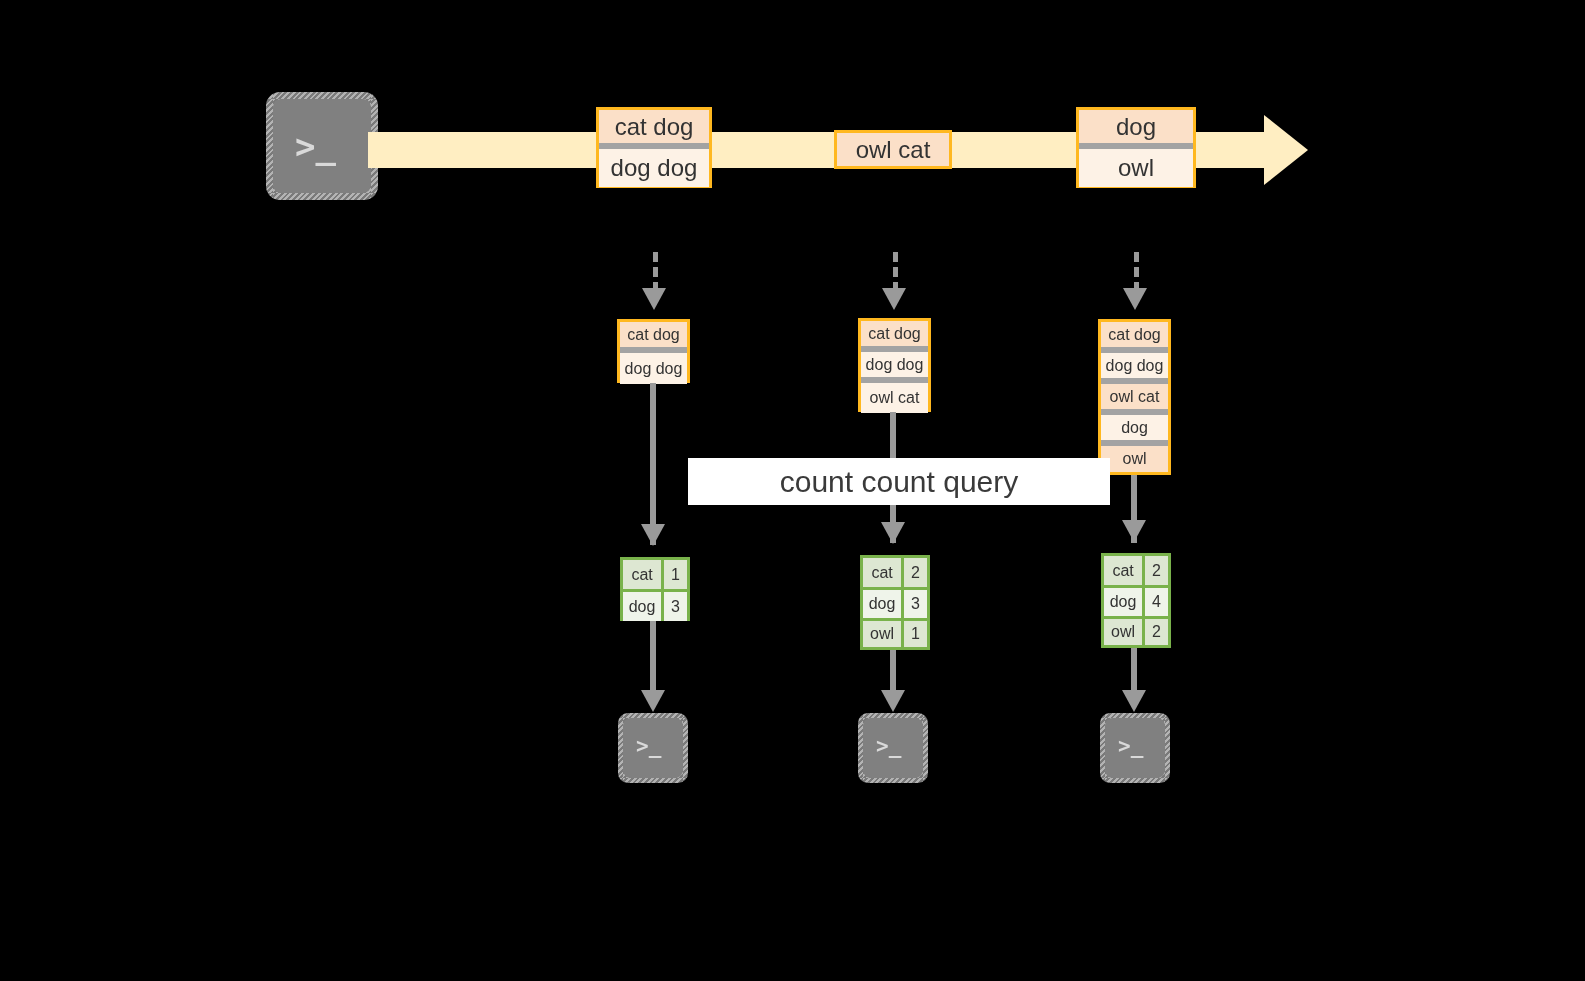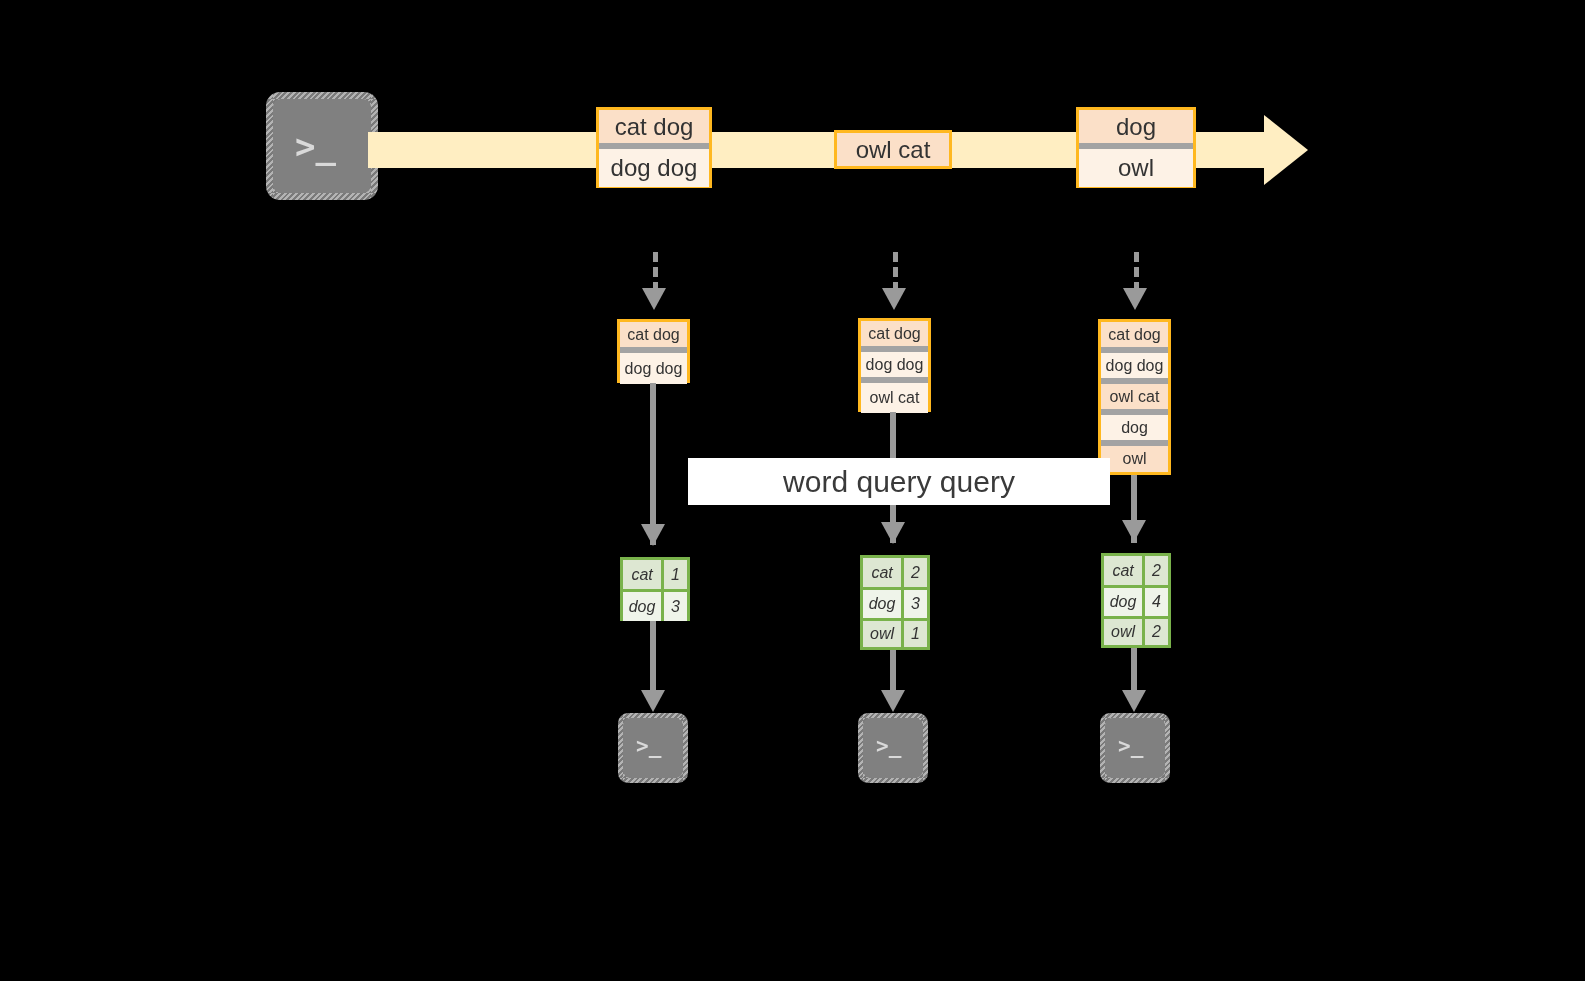--- a/index.html
+++ b/index.html
@@ -94,21 +94,20 @@
     border-bottom: 3px solid #79b24b;
   }
   .gtable .grow:last-child { border-bottom: none; }
   .gtable .gcell {
     box-sizing: border-box;
     display: flex;
     align-items: center;
     justify-content: center;
     color: #333333;
     white-space: nowrap;
-    font-style: italic;
   }
   .gtable .gcell.word {
     border-right: 3px solid #79b24b;
   }
   .gtable .grow.shade-a .gcell { background: #dde7d2; }
   .gtable .grow.shade-b .gcell { background: #eff4ea; }
 
   
   .gline {
     position: absolute;
@@ -260,15 +259,15 @@
   </div>
 
   <div class="gline" style="left:1131px; top:648px; width:6px; height:45px;"></div>
   <div class="ghead" style="left:1122px; top:690px;"></div>
 
   <div class="terminal" style="left:1100px; top:713px; width:70px; height:70px; border-width:5px; border-radius:10px;">
     <div class="inner"></div>
     <div class="prompt" style="left:13px; top:18px; font-size:21px;">&gt;_</div>
   </div>
 
-  <div class="query-label" style="left:688px; top:458px; width:422px; height:47px; font-size:30px;">word query query</div>
+  <div class="query-label" style="left:688px; top:458px; width:422px; height:47px; font-size:30px;">count count query</div>
 
 </div>
 
 </body></html>

